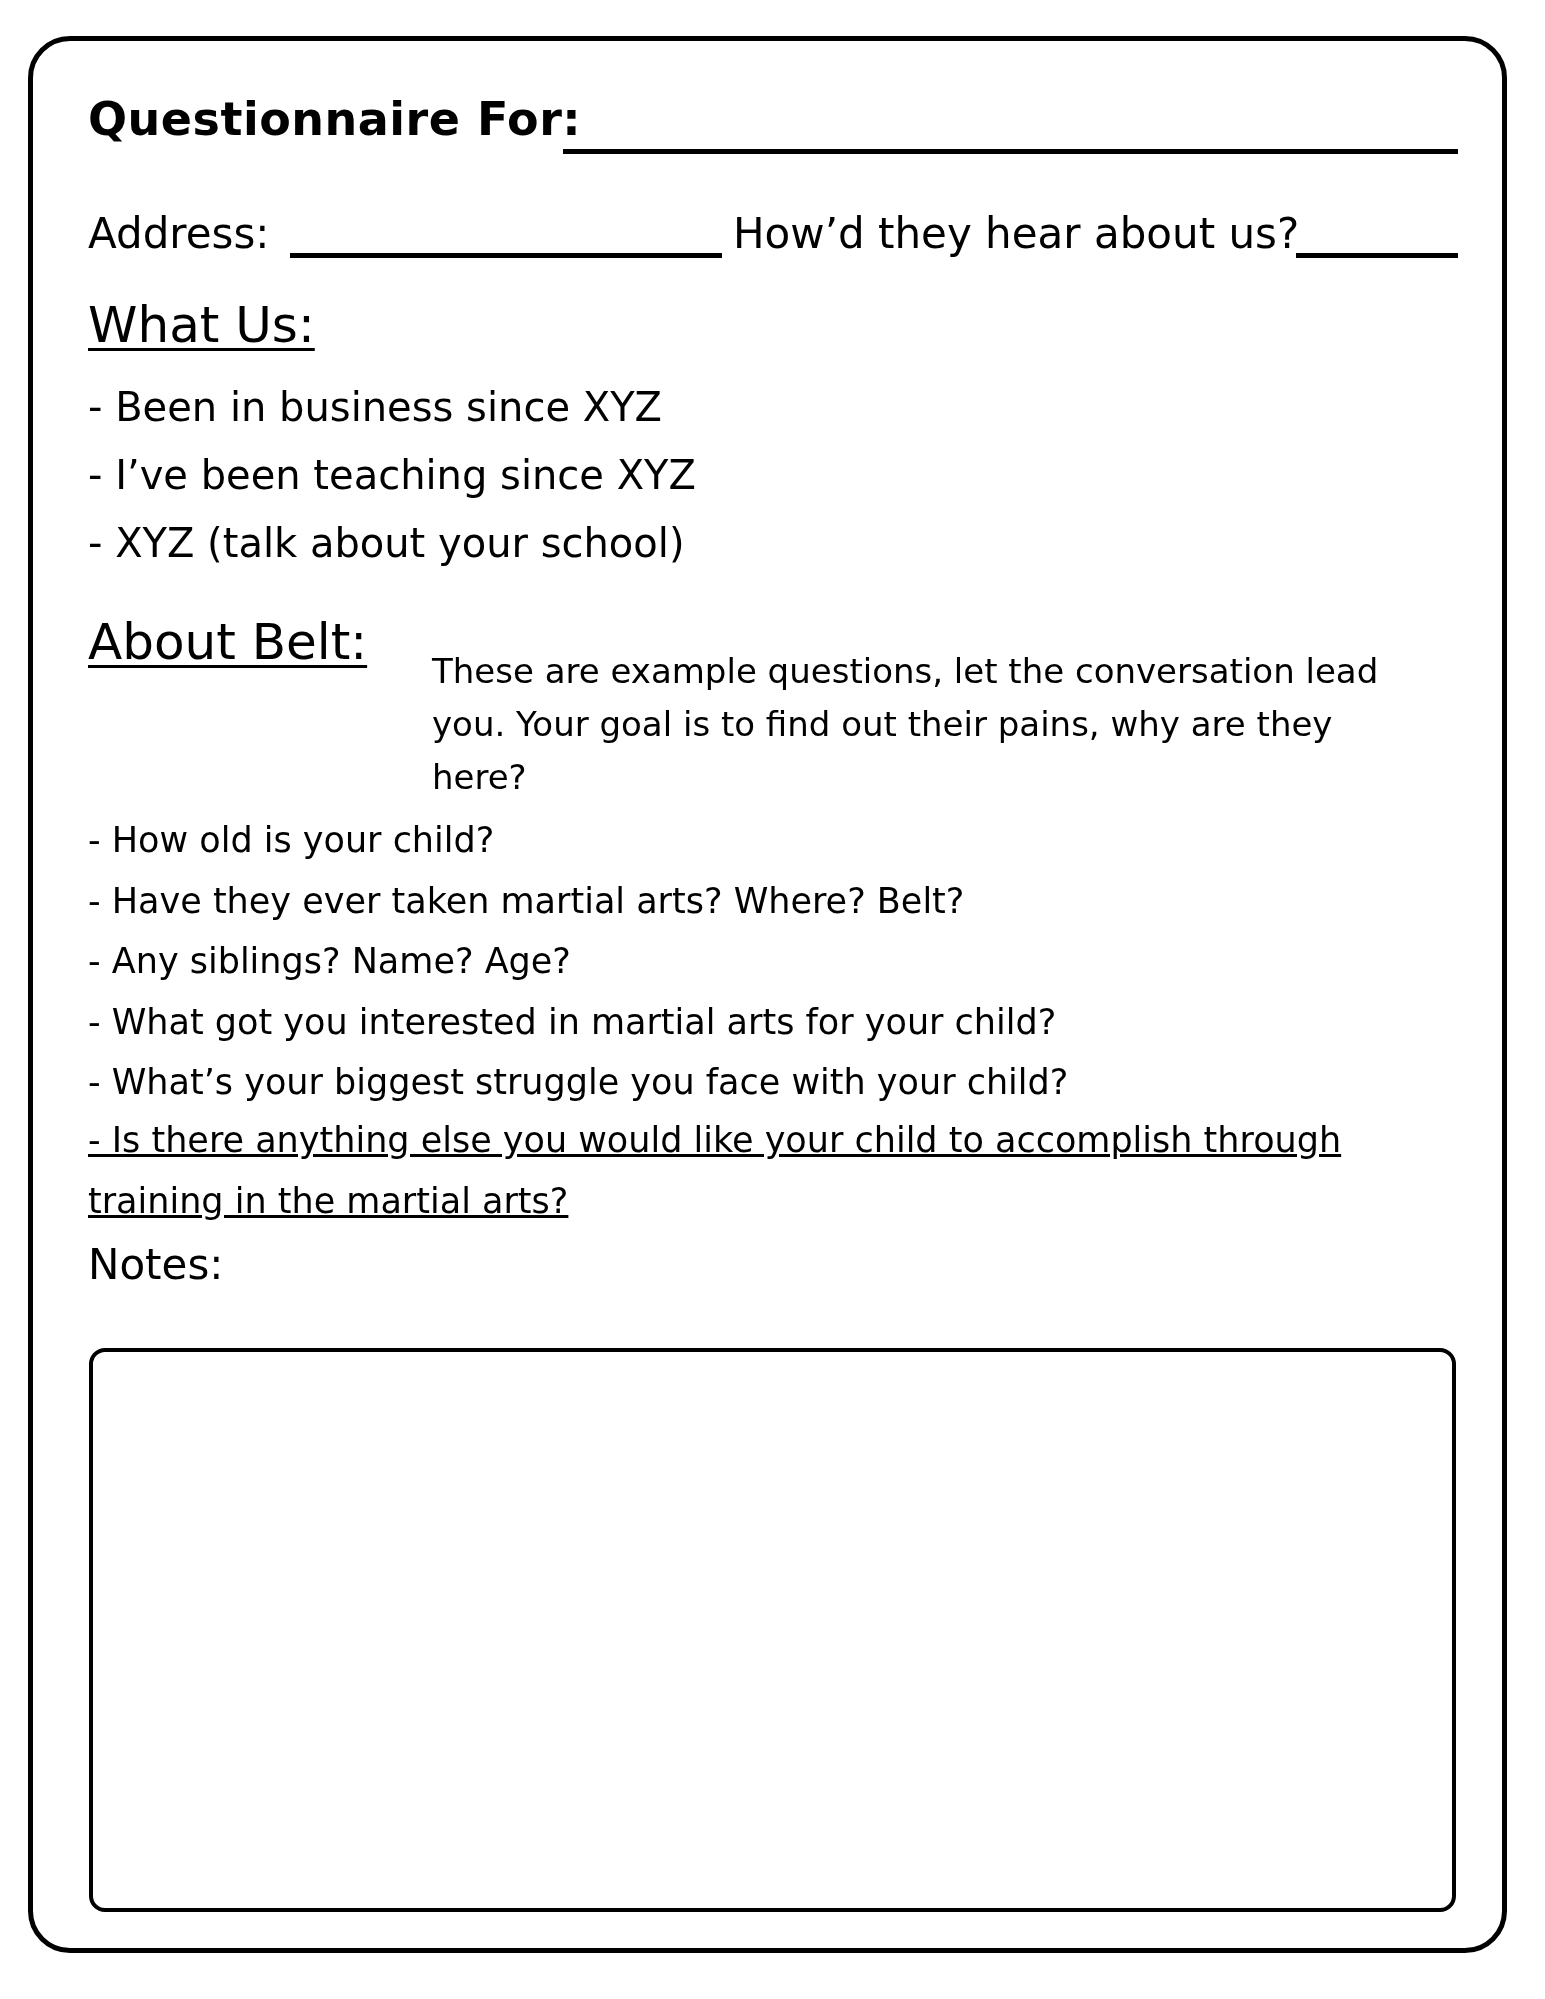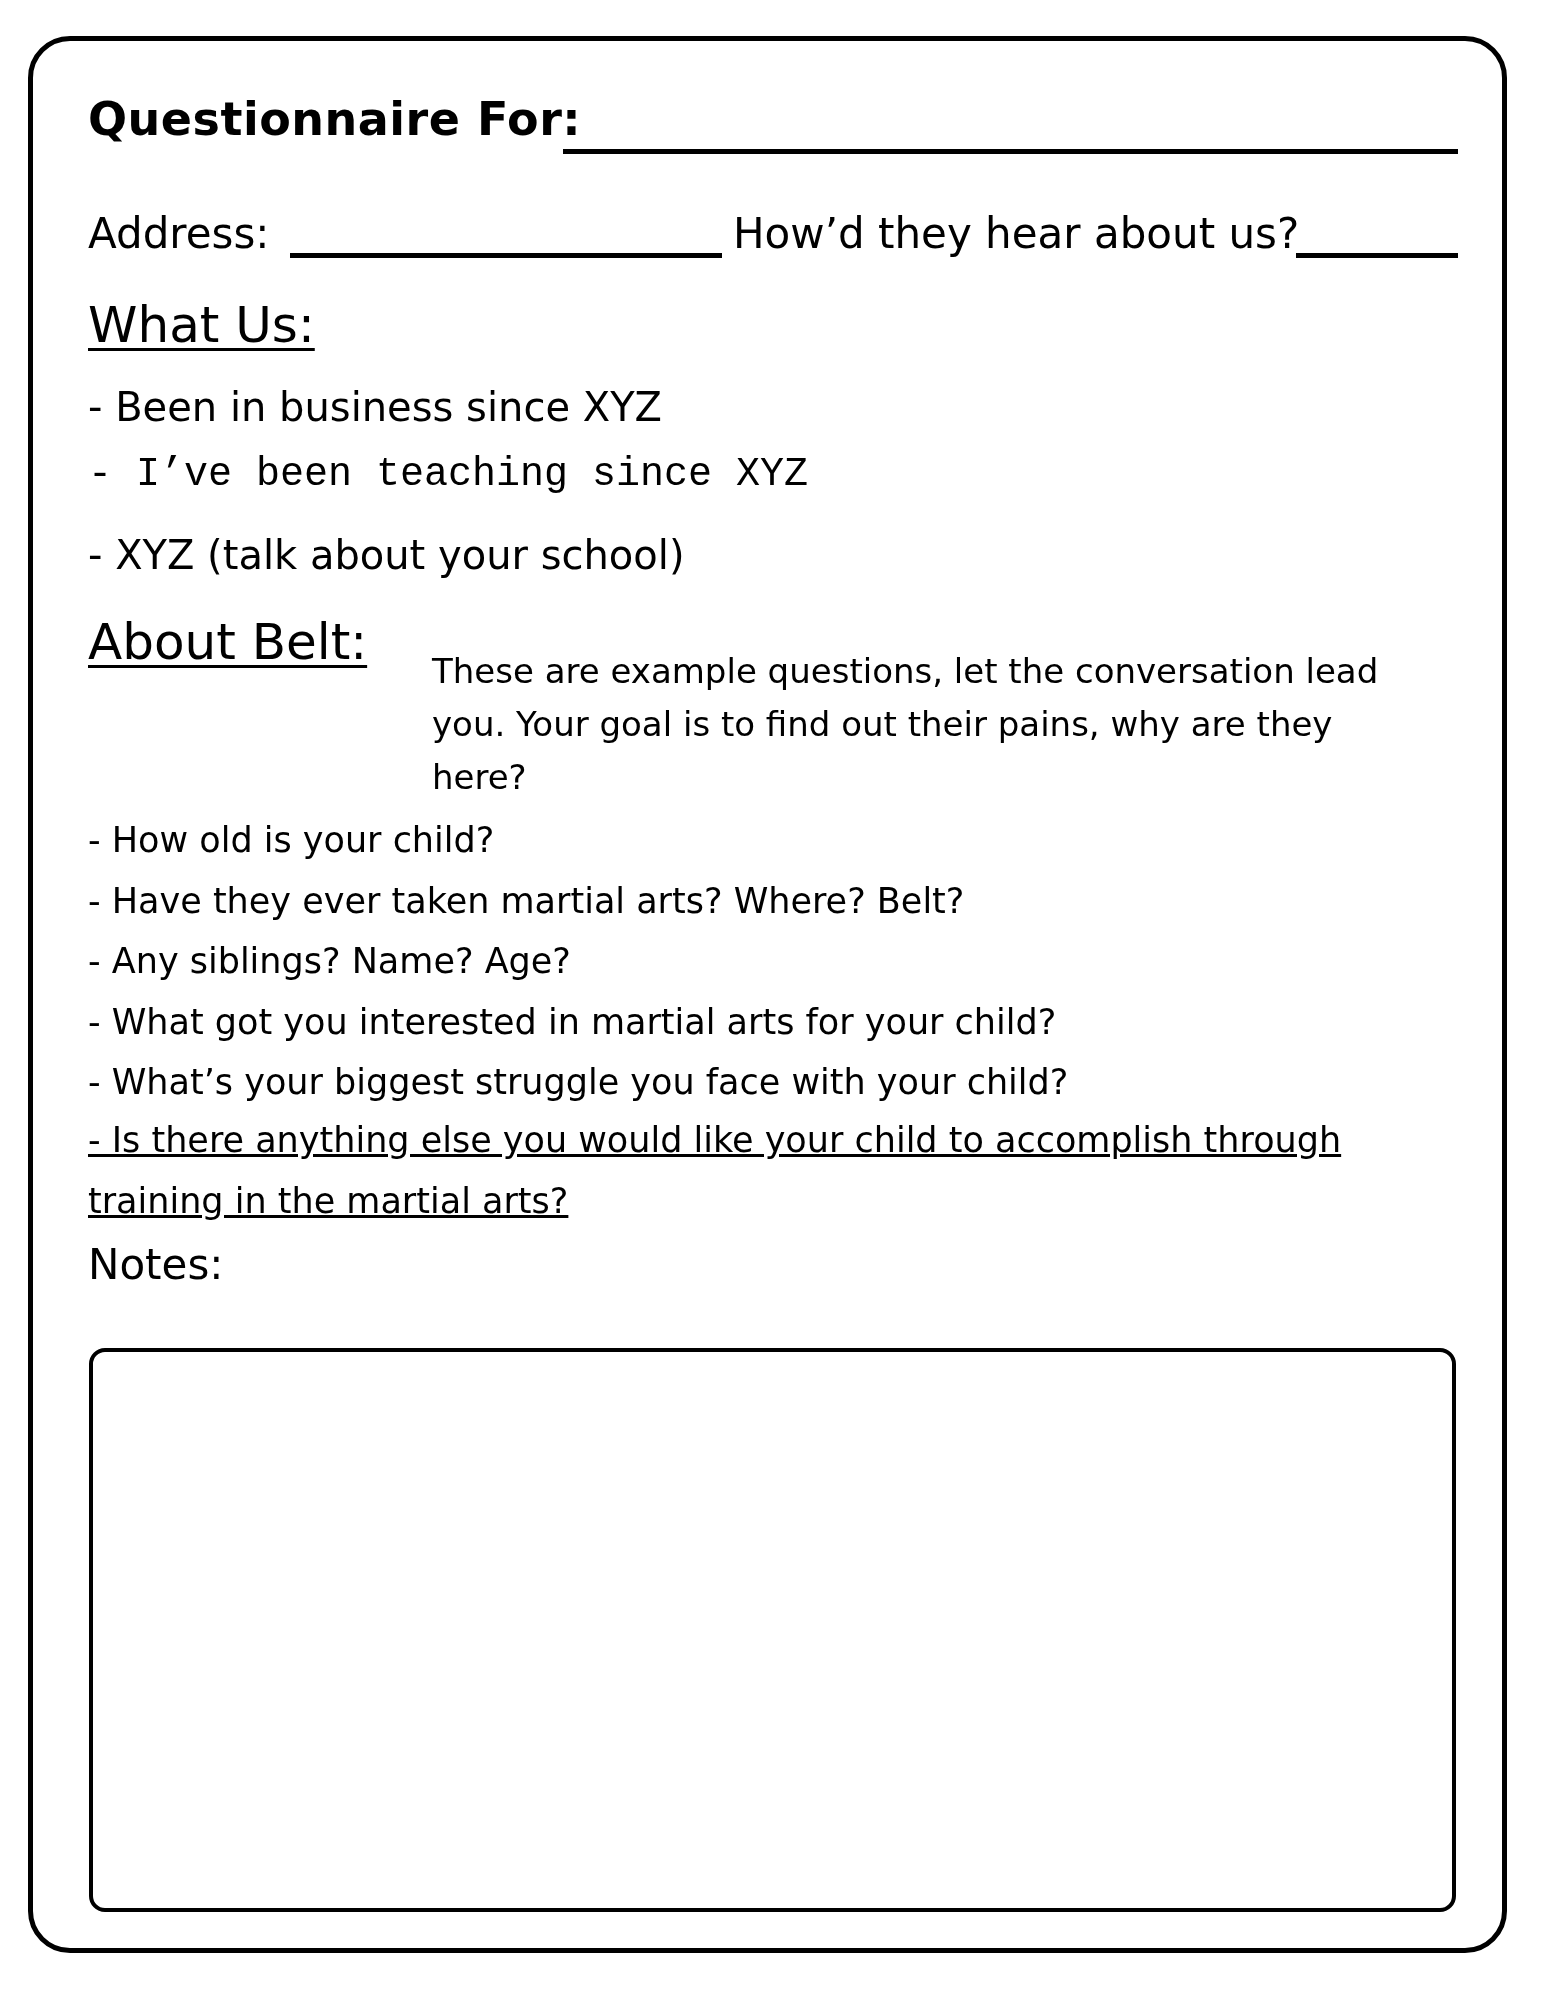--- a/index.html
+++ b/index.html
@@ -28,22 +28,22 @@
 <div class="abs title">Questionnaire For:</div>
 <div class="line" style="left:563px; top:149px; width:895px;"></div>
 
 <div class="abs row2" style="left:88px;">Address:</div>
 <div class="line" style="left:290px; top:253px; width:432px;"></div>
 <div class="abs row2" style="left:733px;text-align:right;">How’d they hear about us?</div>
 <div class="line" style="left:1296px; top:253px; width:162px;"></div>
 
 <div class="abs section-head" style="left:88px; top:296px;">What Us:</div>
 <div class="abs bullet" style="top:384px;">- Been in business since XYZ</div>
-<div class="abs bullet" style="top:452px;font-family:Liberation Mono, monospace;">- I’ve been teaching since XYZ</div>
-<div class="abs bullet" style="top:532px;">- XYZ (talk about your school)</div>
+<div class="abs bullet" style="top:452px;">- I’ve been teaching since XYZ</div>
+<div class="abs bullet" style="top:520px;">- XYZ (talk about your school)</div>
 
 <div class="abs section-head" style="left:88px; top:613px;">About Belt:</div>
 <div class="abs note-text">These are example questions, let the conversation lead you. Your goal is to find out their pains, why are they here?</div>
 
 <div class="abs q" style="top:820px;">- How old is your child?</div>
 <div class="abs q" style="top:881px;">- Have they ever taken martial arts? Where? Belt?</div>
 <div class="abs q" style="top:941px;">- Any siblings? Name? Age?</div>
 <div class="abs q" style="top:1002px;">- What got you interested in martial arts for your child?</div>
 <div class="abs q" style="top:1062px;">- What’s your biggest struggle you face with your child?</div>
 <div class="abs q q-wrap" style="top:1110px;">- Is there anything else you would like your child to accomplish through training in the martial arts?</div>

